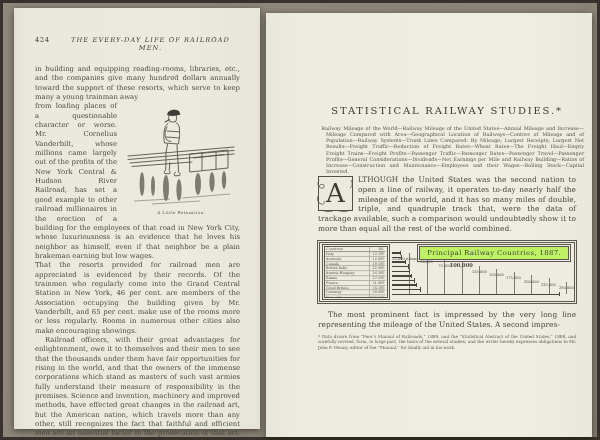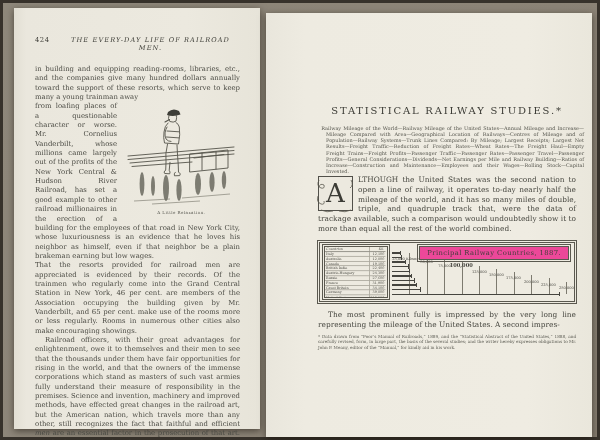--- a/index.html
+++ b/index.html
@@ -47,21 +47,21 @@
   
   .dbl{border:1px solid #5a584f;outline:1px solid #5a584f;outline-offset:1px;}
   #chart-box{position:relative;margin:8px 1px 0 1px;height:58px;background:#eeebe1;}
   #chart-table{position:absolute;left:4px;top:3px;width:62px;height:50px;background:#edeae0;overflow:hidden;}
   #chart-table-scale{transform:scale(.56);transform-origin:0 0;width:108px;
                      font-size:6px;line-height:7.6px;color:#4c4c45;}
   .ct-row{display:flex;border-bottom:1px solid #8a877c;}
   .ct-row .c1{flex:1;padding-left:2px;border-right:1px solid #8a877c;white-space:nowrap;overflow:hidden;}
   .ct-row .c2{width:26px;text-align:right;padding-right:2px;white-space:nowrap;}
   .ct-head{font-style:italic;border-bottom:1px solid #55534b;}
-  #chart-title-box{position:absolute;right:5px;top:3px;padding:2px 7px 2.5px 7px;background:#ec4899;}
+  #chart-title-box{position:absolute;right:5px;top:3px;padding:2px 7px 2.5px 7px;background:#bef264;}
   #chart-title-box .t{font-size:6.8px;letter-spacing:.4px;color:#3e3e38;white-space:nowrap;}
   #chart-plot{position:absolute;left:72px;top:2px;width:182px;height:52px;}
   .bar{position:absolute;height:1.4px;background:#45443e;}
   .bar-end{position:absolute;width:1px;background:#45443e;}
   .grid{position:absolute;width:1px;background:#7d7a6f;}
   .tick{position:absolute;width:90px;text-align:center;}
   .tick .tk{display:inline-block;font-size:6px;transform:scale(.6);transform-origin:50% 0;
             white-space:nowrap;color:#45443e;}
   .tick .tk.big{font-size:8.5px;font-weight:bold;}
   .fin{margin-top:8px;}
@@ -255,21 +255,21 @@
             <div class="bar-end" style="left: 27.7008px; top: 42.7px; height: 4.4px;"></div>
             <div class="bar" style="left: 0px; top: 48.9px; width: 167.249px;"></div>
             <div class="bar-end" style="left: 167.249px; top: 47.3px; height: 4.4px;"></div>
           </div>
         <div id="chart-title-box" class="dbl">
           <div class="t">Principal Railway Countries, 1887.</div>
         </div>
       </div>
 
       <div class="body-r fin">
-        <p class="indent">The most prominent fully is impressed by the very long line representing the mileage of the United States.  A second impres-</p>
+        <p class="indent">The most prominent fact is impressed by the very long line representing the mileage of the United States.  A second impres-</p>
       </div>
 
       <div class="footnote-wrap">
         <div class="footnote">* Data drawn from “Poor’s Manual of Railroads,” 1889, and the “Statistical Abstract of the United States,” 1888, and carefully revised, form, in large part, the basis of the several studies; and the writer hereby expresses obligations to Mr. John P. Meany, editor of the “Manual,” for kindly aid in his work.</div>
       </div>
     </div>
   </div>
 </div>
 
 </body></html>

